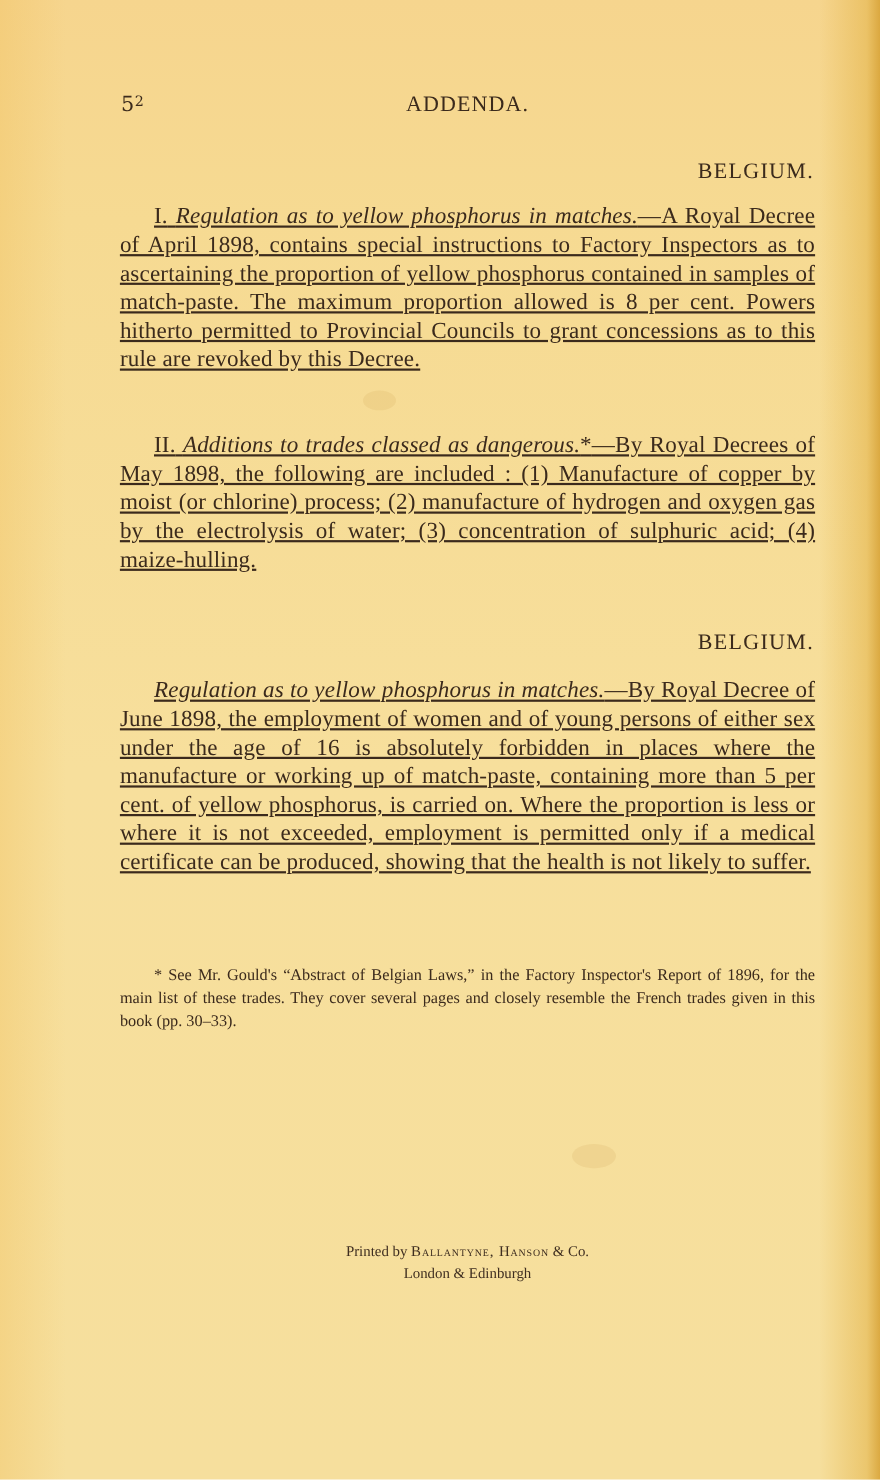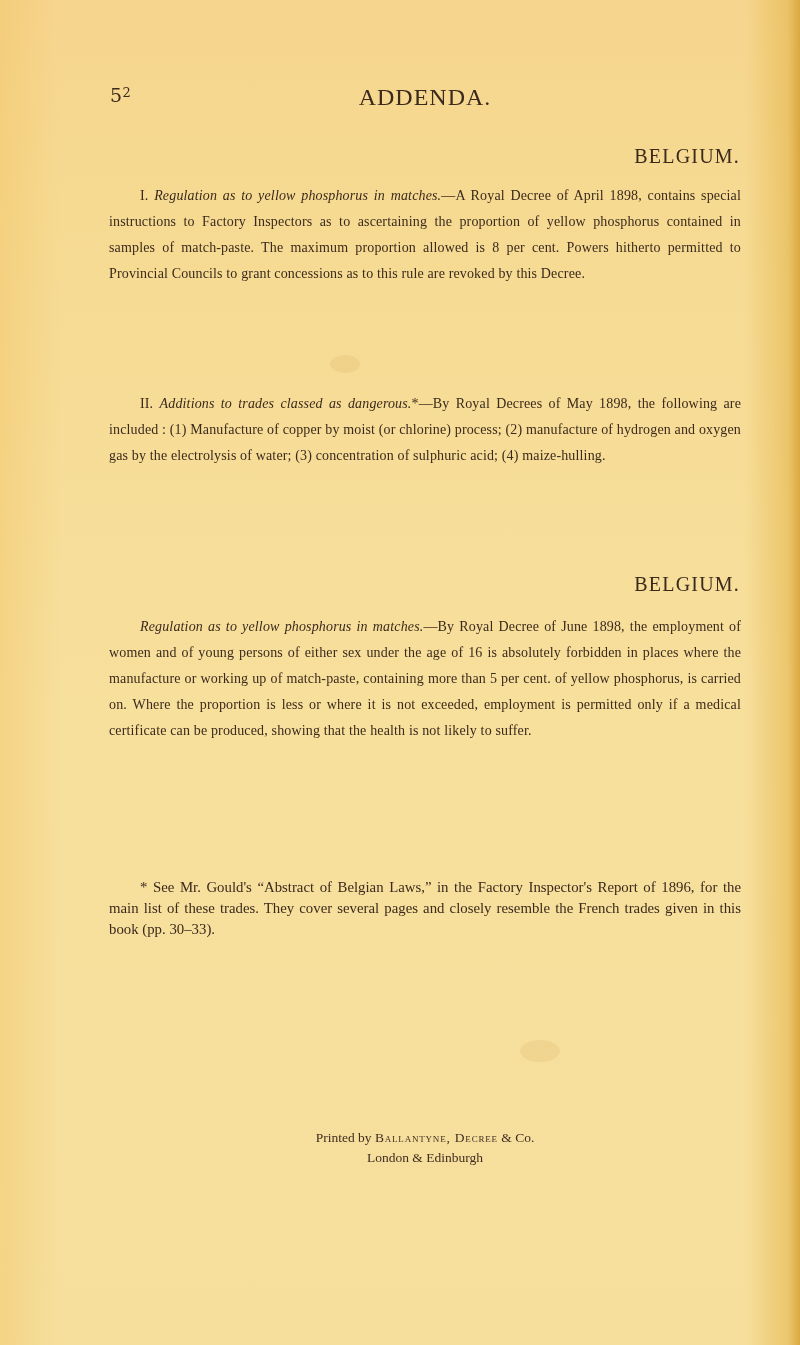--- a/index.html
+++ b/index.html
@@ -40,43 +40,44 @@
     .page-number sup {
       font-size: 13px;
       vertical-align: 5px;
     }
     .running-title {
       position: absolute;
       left: 0;
       width: 630px;
       top: 0;
       text-align: center;
-      font-size: 24px;
+      font-size: 20px;
       letter-spacing: 1px;
       font-family: "Liberation Serif", "DejaVu Serif", serif;
     }
     .section-heading {
       position: absolute;
       left: 110px;
       width: 630px;
       text-align: right;
       font-size: 20px;
       letter-spacing: 1.2px;
       font-family: "Liberation Serif", "DejaVu Serif", serif;
     }
     .para {
       position: absolute;
       left: 109px;
       width: 632px;
-      font-size: 14px;
+      font-size: 21px;
       line-height: 26px;
       text-align: justify;
       text-indent: 31px;
       font-family: "Liberation Serif", "DejaVu Serif", serif;
       letter-spacing: 0.15px;
+      text-decoration: underline;
     }
     .para i {
       font-style: italic;
     }
     .footnote {
       position: absolute;
       left: 109px;
       width: 632px;
       font-size: 14.8px;
       line-height: 21px;
@@ -124,17 +125,17 @@
 
   <div class="para" style="top:391px;"><span>II.</span> <i>Additions to trades classed as dangerous.</i><span>*</span><span>—By Royal Decrees of May 1898, the following are included : (1) Manufacture of copper by moist (or chlorine) process; (2) manufacture of hydrogen and oxygen gas by the electrolysis of water; (3) concentration of sulphuric acid; (4) maize-hulling.</span></div>
 
   <div class="section-heading" style="top:573px;">BELGIUM.</div>
 
   <div class="para" style="top:614px;"><i>Regulation as to yellow phosphorus in matches.</i><span>—By Royal Decree of June 1898, the employment of women and of young persons of either sex under the age of 16 is absolutely forbidden in places where the manufacture or working up of match-paste, containing more than 5 per cent. of yellow phosphorus, is carried on. Where the proportion is less or where it is not exceeded, employment is permitted only if a medical certificate can be produced, showing that the health is not likely to suffer.</span></div>
 
   <div class="footnote" style="top:877px;"><span>*</span> <span>See Mr. Gould's “Abstract of Belgian Laws,” in the Factory Inspector's Report of 1896, for the main list of these trades. They cover several pages and closely resemble the French trades given in this book (pp. 30–33).</span></div>
 
   <div class="imprint">
-    <div><span>Printed by</span> <span class="smallcaps">Ballantyne, Decree</span> <span>&amp;</span> <span>Co.</span></div>
+    <div><span>Printed by</span> <span class="smallcaps">Ballantyne, Hanson</span> <span>&amp;</span> <span>Co.</span></div>
     <div>London &amp; Edinburgh</div>
   </div>
 
 </div>
 
 </body></html>

